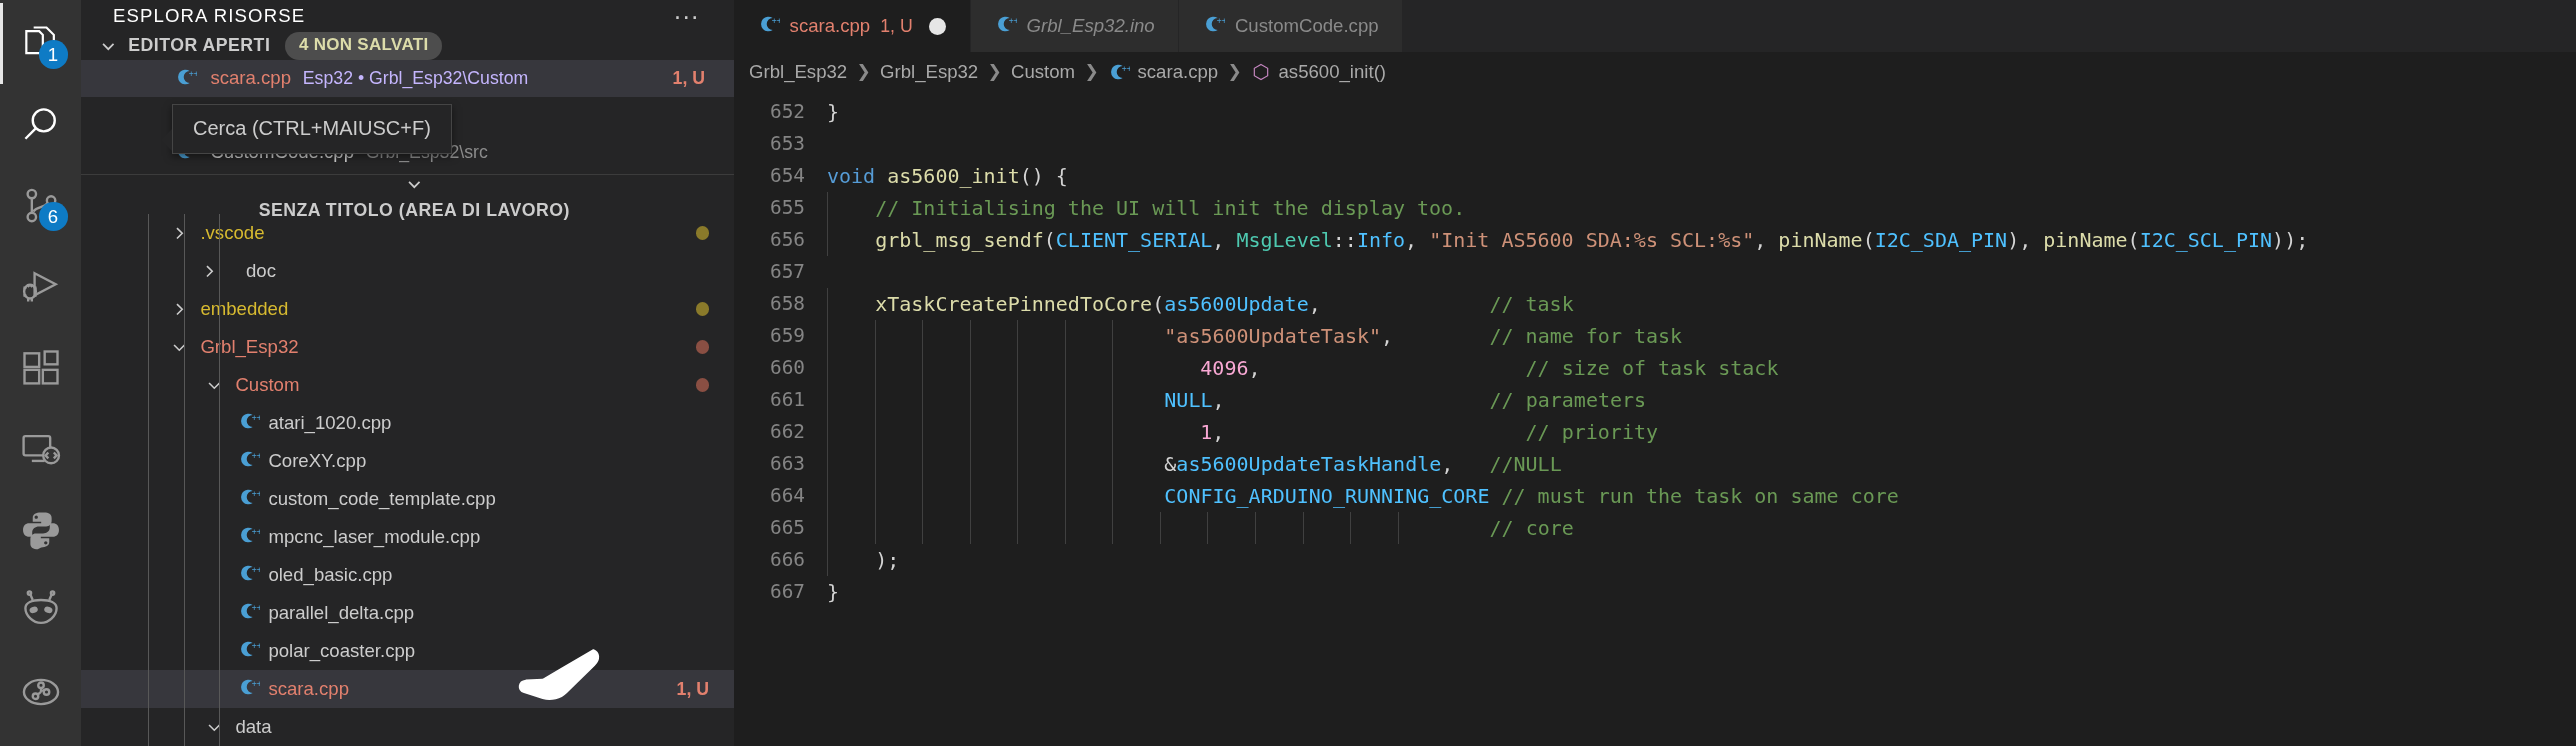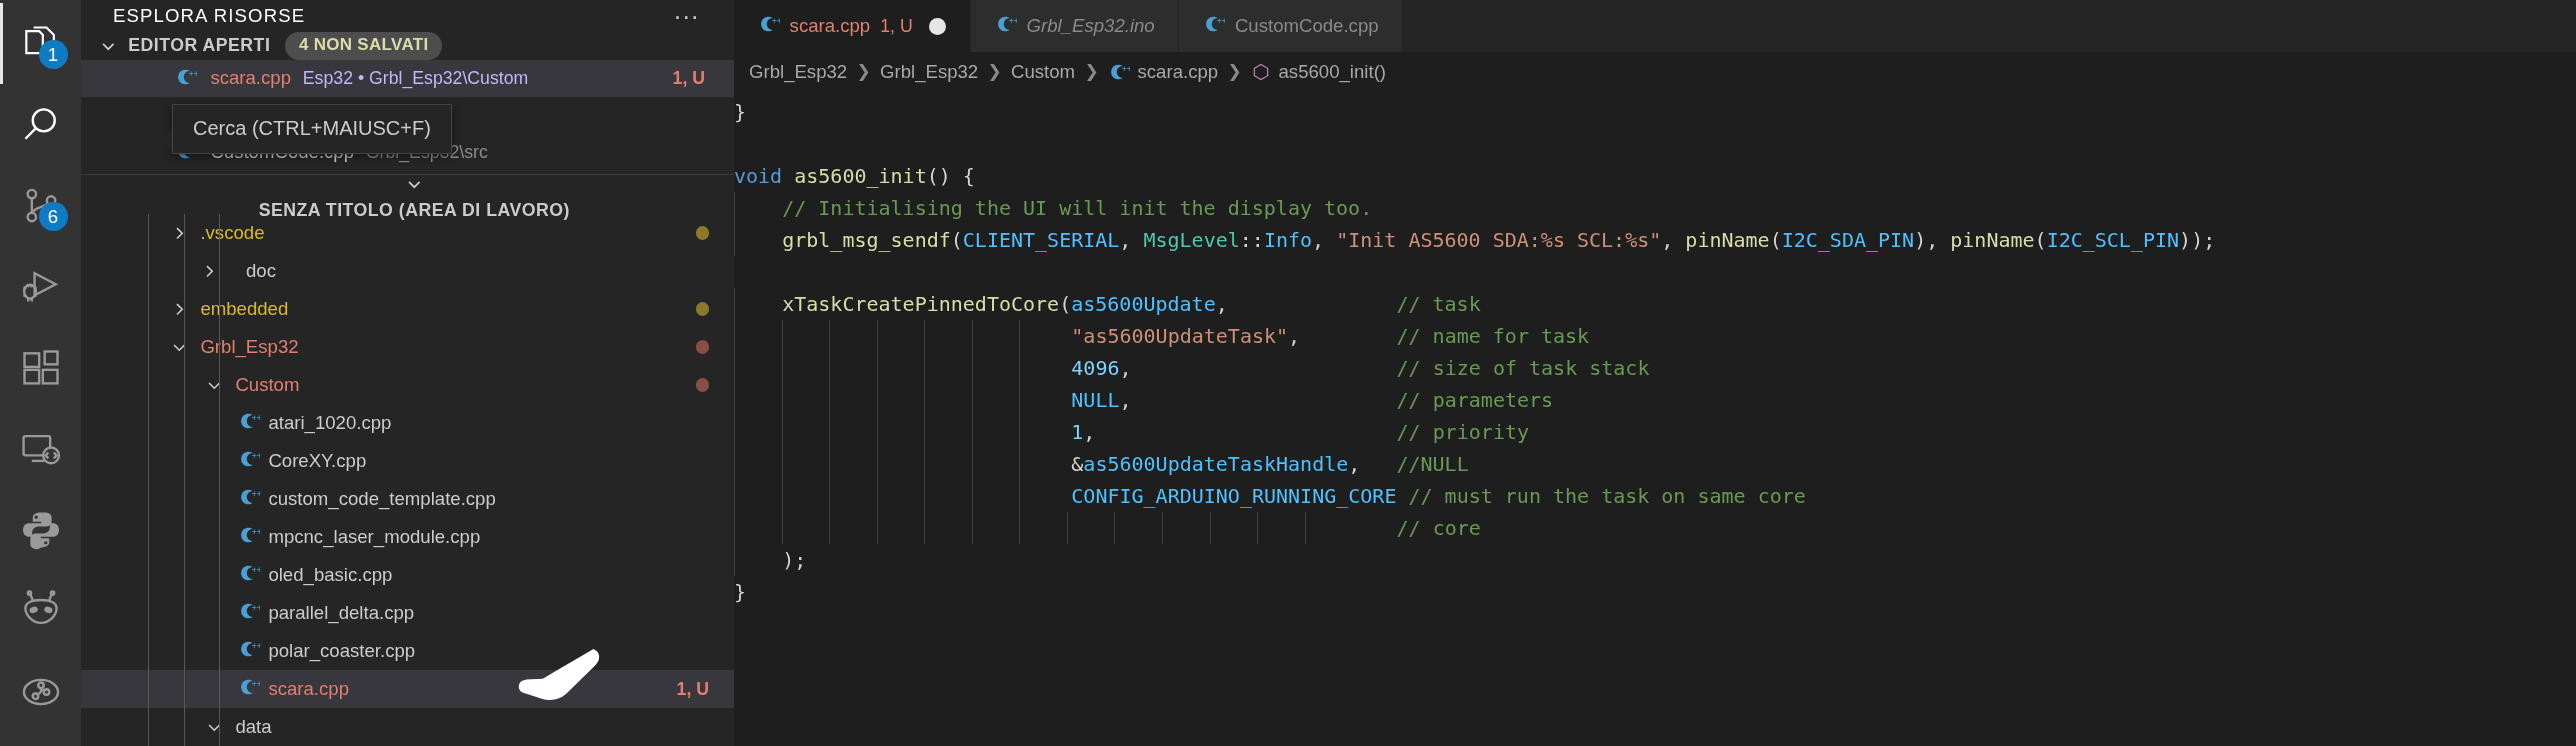--- a/index.html
+++ b/index.html
@@ -150,21 +150,21 @@
     flex: 1; font-family: "DejaVu Sans Mono", monospace; font-size: 20px;
     padding-top: 5px; position: relative; white-space: pre; overflow: hidden;
   }
   .code-line { height: 32px; line-height: 32px; position: relative; }
   .tok-kw { color: #569cd6; }
   .tok-fn { color: #dcdcaa; }
   .tok-com { color: #6a9955; }
   .tok-str { color: #ce9178; }
   .tok-const { color: #4fc1ff; }
   .tok-type { color: #4ec9b0; }
-  .tok-num { color: #7dd3fc; }
+  .tok-num { color: #f9a8d4; margin-left: 36px; }
   .tok-plain { color: #d4d4d4; }
   .guide {
     position: absolute; width: 0.8px; background: #404040; top: 0; height: 32px;
   }
 
   
   .cursor-hand { position: absolute; z-index: 60; pointer-events: none; }
 </style>
 </head>
 <body>
@@ -491,20 +491,38 @@
         <span class="bc-sep">❯</span>
         <span class="bc-item">
           <svg width="20" height="20" viewBox="0 0 24 24" fill="none" stroke="#c586c0" stroke-width="1.4">
             <path d="M12 3 L20 7.5 L20 16.5 L12 21 L4 16.5 L4 7.5 Z"></path>
           </svg>
           <span>as5600_init()</span>
         </span>
       </div>
 
     <div class="code-area">
+      <div class="gutter" id="gutter">
+          <div>652</div>
+          <div>653</div>
+          <div>654</div>
+          <div>655</div>
+          <div>656</div>
+          <div>657</div>
+          <div>658</div>
+          <div>659</div>
+          <div>660</div>
+          <div>661</div>
+          <div>662</div>
+          <div>663</div>
+          <div>664</div>
+          <div>665</div>
+          <div>666</div>
+          <div>667</div>
+        </div>
       <div class="code" id="code"><div class="code-line"><span class="tok-plain">}</span></div><div class="code-line"></div><div class="code-line"><span class="tok-kw">void</span><span class="tok-plain"> </span><span class="tok-fn">as5600_init</span><span class="tok-plain">(</span><span class="tok-plain">)</span><span class="tok-plain"> </span><span class="tok-plain">{</span></div><div class="code-line"><span class="tok-plain"> </span><span class="tok-plain"> </span><span class="tok-plain"> </span><span class="tok-plain"> </span><span class="tok-com">// Initialising the UI will init the display too.</span><span class="guide" style="left: 0px;"></span></div><div class="code-line"><span class="tok-plain"> </span><span class="tok-plain"> </span><span class="tok-plain"> </span><span class="tok-plain"> </span><span class="tok-fn">grbl_msg_sendf</span><span class="tok-plain">(</span><span class="tok-const">CLIENT_SERIAL</span><span class="tok-plain">,</span><span class="tok-plain"> </span><span class="tok-type">MsgLevel</span><span class="tok-plain">:</span><span class="tok-plain">:</span><span class="tok-const">Info</span><span class="tok-plain">,</span><span class="tok-plain"> </span><span class="tok-str">"Init AS5600 SDA:%s SCL:%s"</span><span class="tok-plain">,</span><span class="tok-plain"> </span><span class="tok-fn">pinName</span><span class="tok-plain">(</span><span class="tok-const">I2C_SDA_PIN</span><span class="tok-plain">)</span><span class="tok-plain">,</span><span class="tok-plain"> </span><span class="tok-fn">pinName</span><span class="tok-plain">(</span><span class="tok-const">I2C_SCL_PIN</span><span class="tok-plain">)</span><span class="tok-plain">)</span><span class="tok-plain">;</span><span class="guide" style="left: 0px;"></span></div><div class="code-line"></div><div class="code-line"><span class="tok-plain"> </span><span class="tok-plain"> </span><span class="tok-plain"> </span><span class="tok-plain"> </span><span class="tok-fn">xTaskCreatePinnedToCore</span><span class="tok-plain">(</span><span class="tok-const">as5600Update</span><span class="tok-plain">,</span><span class="tok-plain"> </span><span class="tok-plain"> </span><span class="tok-plain"> </span><span class="tok-plain"> </span><span class="tok-plain"> </span><span class="tok-plain"> </span><span class="tok-plain"> </span><span class="tok-plain"> </span><span class="tok-plain"> </span><span class="tok-plain"> </span><span class="tok-plain"> </span><span class="tok-plain"> </span><span class="tok-plain"> </span><span class="tok-plain"> </span><span class="tok-com">// task</span><span class="guide" style="left: 0px;"></span></div><div class="code-line"><span class="tok-plain"> </span><span class="tok-plain"> </span><span class="tok-plain"> </span><span class="tok-plain"> </span><span class="tok-plain"> </span><span class="tok-plain"> </span><span class="tok-plain"> </span><span class="tok-plain"> </span><span class="tok-plain"> </span><span class="tok-plain"> </span><span class="tok-plain"> </span><span class="tok-plain"> </span><span class="tok-plain"> </span><span class="tok-plain"> </span><span class="tok-plain"> </span><span class="tok-plain"> </span><span class="tok-plain"> </span><span class="tok-plain"> </span><span class="tok-plain"> </span><span class="tok-plain"> </span><span class="tok-plain"> </span><span class="tok-plain"> </span><span class="tok-plain"> </span><span class="tok-plain"> </span><span class="tok-plain"> </span><span class="tok-plain"> </span><span class="tok-plain"> </span><span class="tok-plain"> </span><span class="tok-str">"as5600UpdateTask"</span><span class="tok-plain">,</span><span class="tok-plain"> </span><span class="tok-plain"> </span><span class="tok-plain"> </span><span class="tok-plain"> </span><span class="tok-plain"> </span><span class="tok-plain"> </span><span class="tok-plain"> </span><span class="tok-plain"> </span><span class="tok-com">// name for task</span><span class="guide" style="left: 0px;"></span><span class="guide" style="left: 48px;"></span><span class="guide" style="left: 95px;"></span><span class="guide" style="left: 143px;"></span><span class="guide" style="left: 190px;"></span><span class="guide" style="left: 238px;"></span><span class="guide" style="left: 285px;"></span></div><div class="code-line"><span class="tok-plain"> </span><span class="tok-plain"> </span><span class="tok-plain"> </span><span class="tok-plain"> </span><span class="tok-plain"> </span><span class="tok-plain"> </span><span class="tok-plain"> </span><span class="tok-plain"> </span><span class="tok-plain"> </span><span class="tok-plain"> </span><span class="tok-plain"> </span><span class="tok-plain"> </span><span class="tok-plain"> </span><span class="tok-plain"> </span><span class="tok-plain"> </span><span class="tok-plain"> </span><span class="tok-plain"> </span><span class="tok-plain"> </span><span class="tok-plain"> </span><span class="tok-plain"> </span><span class="tok-plain"> </span><span class="tok-plain"> </span><span class="tok-plain"> </span><span class="tok-plain"> </span><span class="tok-plain"> </span><span class="tok-plain"> </span><span class="tok-plain"> </span><span class="tok-plain"> </span><span class="tok-num">4096</span><span class="tok-plain">,</span><span class="tok-plain"> </span><span class="tok-plain"> </span><span class="tok-plain"> </span><span class="tok-plain"> </span><span class="tok-plain"> </span><span class="tok-plain"> </span><span class="tok-plain"> </span><span class="tok-plain"> </span><span class="tok-plain"> </span><span class="tok-plain"> </span><span class="tok-plain"> </span><span class="tok-plain"> </span><span class="tok-plain"> </span><span class="tok-plain"> </span><span class="tok-plain"> </span><span class="tok-plain"> </span><span class="tok-plain"> </span><span class="tok-plain"> </span><span class="tok-plain"> </span><span class="tok-plain"> </span><span class="tok-plain"> </span><span class="tok-plain"> </span><span class="tok-com">// size of task stack</span><span class="guide" style="left: 0px;"></span><span class="guide" style="left: 48px;"></span><span class="guide" style="left: 95px;"></span><span class="guide" style="left: 143px;"></span><span class="guide" style="left: 190px;"></span><span class="guide" style="left: 238px;"></span><span class="guide" style="left: 285px;"></span></div><div class="code-line"><span class="tok-plain"> </span><span class="tok-plain"> </span><span class="tok-plain"> </span><span class="tok-plain"> </span><span class="tok-plain"> </span><span class="tok-plain"> </span><span class="tok-plain"> </span><span class="tok-plain"> </span><span class="tok-plain"> </span><span class="tok-plain"> </span><span class="tok-plain"> </span><span class="tok-plain"> </span><span class="tok-plain"> </span><span class="tok-plain"> </span><span class="tok-plain"> </span><span class="tok-plain"> </span><span class="tok-plain"> </span><span class="tok-plain"> </span><span class="tok-plain"> </span><span class="tok-plain"> </span><span class="tok-plain"> </span><span class="tok-plain"> </span><span class="tok-plain"> </span><span class="tok-plain"> </span><span class="tok-plain"> </span><span class="tok-plain"> </span><span class="tok-plain"> </span><span class="tok-plain"> </span><span class="tok-const">NULL</span><span class="tok-plain">,</span><span class="tok-plain"> </span><span class="tok-plain"> </span><span class="tok-plain"> </span><span class="tok-plain"> </span><span class="tok-plain"> </span><span class="tok-plain"> </span><span class="tok-plain"> </span><span class="tok-plain"> </span><span class="tok-plain"> </span><span class="tok-plain"> </span><span class="tok-plain"> </span><span class="tok-plain"> </span><span class="tok-plain"> </span><span class="tok-plain"> </span><span class="tok-plain"> </span><span class="tok-plain"> </span><span class="tok-plain"> </span><span class="tok-plain"> </span><span class="tok-plain"> </span><span class="tok-plain"> </span><span class="tok-plain"> </span><span class="tok-plain"> </span><span class="tok-com">// parameters</span><span class="guide" style="left: 0px;"></span><span class="guide" style="left: 48px;"></span><span class="guide" style="left: 95px;"></span><span class="guide" style="left: 143px;"></span><span class="guide" style="left: 190px;"></span><span class="guide" style="left: 238px;"></span><span class="guide" style="left: 285px;"></span></div><div class="code-line"><span class="tok-plain"> </span><span class="tok-plain"> </span><span class="tok-plain"> </span><span class="tok-plain"> </span><span class="tok-plain"> </span><span class="tok-plain"> </span><span class="tok-plain"> </span><span class="tok-plain"> </span><span class="tok-plain"> </span><span class="tok-plain"> </span><span class="tok-plain"> </span><span class="tok-plain"> </span><span class="tok-plain"> </span><span class="tok-plain"> </span><span class="tok-plain"> </span><span class="tok-plain"> </span><span class="tok-plain"> </span><span class="tok-plain"> </span><span class="tok-plain"> </span><span class="tok-plain"> </span><span class="tok-plain"> </span><span class="tok-plain"> </span><span class="tok-plain"> </span><span class="tok-plain"> </span><span class="tok-plain"> </span><span class="tok-plain"> </span><span class="tok-plain"> </span><span class="tok-plain"> </span><span class="tok-num">1</span><span class="tok-plain">,</span><span class="tok-plain"> </span><span class="tok-plain"> </span><span class="tok-plain"> </span><span class="tok-plain"> </span><span class="tok-plain"> </span><span class="tok-plain"> </span><span class="tok-plain"> </span><span class="tok-plain"> </span><span class="tok-plain"> </span><span class="tok-plain"> </span><span class="tok-plain"> </span><span class="tok-plain"> </span><span class="tok-plain"> </span><span class="tok-plain"> </span><span class="tok-plain"> </span><span class="tok-plain"> </span><span class="tok-plain"> </span><span class="tok-plain"> </span><span class="tok-plain"> </span><span class="tok-plain"> </span><span class="tok-plain"> </span><span class="tok-plain"> </span><span class="tok-plain"> </span><span class="tok-plain"> </span><span class="tok-plain"> </span><span class="tok-com">// priority</span><span class="guide" style="left: 0px;"></span><span class="guide" style="left: 48px;"></span><span class="guide" style="left: 95px;"></span><span class="guide" style="left: 143px;"></span><span class="guide" style="left: 190px;"></span><span class="guide" style="left: 238px;"></span><span class="guide" style="left: 285px;"></span></div><div class="code-line"><span class="tok-plain"> </span><span class="tok-plain"> </span><span class="tok-plain"> </span><span class="tok-plain"> </span><span class="tok-plain"> </span><span class="tok-plain"> </span><span class="tok-plain"> </span><span class="tok-plain"> </span><span class="tok-plain"> </span><span class="tok-plain"> </span><span class="tok-plain"> </span><span class="tok-plain"> </span><span class="tok-plain"> </span><span class="tok-plain"> </span><span class="tok-plain"> </span><span class="tok-plain"> </span><span class="tok-plain"> </span><span class="tok-plain"> </span><span class="tok-plain"> </span><span class="tok-plain"> </span><span class="tok-plain"> </span><span class="tok-plain"> </span><span class="tok-plain"> </span><span class="tok-plain"> </span><span class="tok-plain"> </span><span class="tok-plain"> </span><span class="tok-plain"> </span><span class="tok-plain"> </span><span class="tok-plain">&amp;</span><span class="tok-const">as5600UpdateTaskHandle</span><span class="tok-plain">,</span><span class="tok-plain"> </span><span class="tok-plain"> </span><span class="tok-plain"> </span><span class="tok-com">//NULL</span><span class="guide" style="left: 0px;"></span><span class="guide" style="left: 48px;"></span><span class="guide" style="left: 95px;"></span><span class="guide" style="left: 143px;"></span><span class="guide" style="left: 190px;"></span><span class="guide" style="left: 238px;"></span><span class="guide" style="left: 285px;"></span></div><div class="code-line"><span class="tok-plain"> </span><span class="tok-plain"> </span><span class="tok-plain"> </span><span class="tok-plain"> </span><span class="tok-plain"> </span><span class="tok-plain"> </span><span class="tok-plain"> </span><span class="tok-plain"> </span><span class="tok-plain"> </span><span class="tok-plain"> </span><span class="tok-plain"> </span><span class="tok-plain"> </span><span class="tok-plain"> </span><span class="tok-plain"> </span><span class="tok-plain"> </span><span class="tok-plain"> </span><span class="tok-plain"> </span><span class="tok-plain"> </span><span class="tok-plain"> </span><span class="tok-plain"> </span><span class="tok-plain"> </span><span class="tok-plain"> </span><span class="tok-plain"> </span><span class="tok-plain"> </span><span class="tok-plain"> </span><span class="tok-plain"> </span><span class="tok-plain"> </span><span class="tok-plain"> </span><span class="tok-const">CONFIG_ARDUINO_RUNNING_CORE</span><span class="tok-plain"> </span><span class="tok-com">// must run the task on same core</span><span class="guide" style="left: 0px;"></span><span class="guide" style="left: 48px;"></span><span class="guide" style="left: 95px;"></span><span class="guide" style="left: 143px;"></span><span class="guide" style="left: 190px;"></span><span class="guide" style="left: 238px;"></span><span class="guide" style="left: 285px;"></span></div><div class="code-line"><span class="tok-plain"> </span><span class="tok-plain"> </span><span class="tok-plain"> </span><span class="tok-plain"> </span><span class="tok-plain"> </span><span class="tok-plain"> </span><span class="tok-plain"> </span><span class="tok-plain"> </span><span class="tok-plain"> </span><span class="tok-plain"> </span><span class="tok-plain"> </span><span class="tok-plain"> </span><span class="tok-plain"> </span><span class="tok-plain"> </span><span class="tok-plain"> </span><span class="tok-plain"> </span><span class="tok-plain"> </span><span class="tok-plain"> </span><span class="tok-plain"> </span><span class="tok-plain"> </span><span class="tok-plain"> </span><span class="tok-plain"> </span><span class="tok-plain"> </span><span class="tok-plain"> </span><span class="tok-plain"> </span><span class="tok-plain"> </span><span class="tok-plain"> </span><span class="tok-plain"> </span><span class="tok-plain"> </span><span class="tok-plain"> </span><span class="tok-plain"> </span><span class="tok-plain"> </span><span class="tok-plain"> </span><span class="tok-plain"> </span><span class="tok-plain"> </span><span class="tok-plain"> </span><span class="tok-plain"> </span><span class="tok-plain"> </span><span class="tok-plain"> </span><span class="tok-plain"> </span><span class="tok-plain"> </span><span class="tok-plain"> </span><span class="tok-plain"> </span><span class="tok-plain"> </span><span class="tok-plain"> </span><span class="tok-plain"> </span><span class="tok-plain"> </span><span class="tok-plain"> </span><span class="tok-plain"> </span><span class="tok-plain"> </span><span class="tok-plain"> </span><span class="tok-plain"> </span><span class="tok-plain"> </span><span class="tok-plain"> </span><span class="tok-plain"> </span><span class="tok-com">// core</span><span class="guide" style="left: 0px;"></span><span class="guide" style="left: 48px;"></span><span class="guide" style="left: 95px;"></span><span class="guide" style="left: 143px;"></span><span class="guide" style="left: 190px;"></span><span class="guide" style="left: 238px;"></span><span class="guide" style="left: 285px;"></span><span class="guide" style="left: 333px;"></span><span class="guide" style="left: 380px;"></span><span class="guide" style="left: 428px;"></span><span class="guide" style="left: 476px;"></span><span class="guide" style="left: 523px;"></span><span class="guide" style="left: 571px;"></span></div><div class="code-line"><span class="tok-plain"> </span><span class="tok-plain"> </span><span class="tok-plain"> </span><span class="tok-plain"> </span><span class="tok-plain">)</span><span class="tok-plain">;</span><span class="guide" style="left: 0px;"></span></div><div class="code-line"><span class="tok-plain">}</span></div></div>
     </div>
   </div>
 </div>
 
 <svg class="cursor-hand" style="left:514px; top:645px;" width="93" height="76" viewBox="0 0 110 90">
   <path d="M94 6 C101 9 102 17 95 24 L62 56 C55 63 44 66 34 63 L12 56 C4 53 5 43 14 42 L34 41 L56 28 Z" fill="#ffffff" stroke="#ffffff" stroke-width="2" stroke-linejoin="round"></path>
 </svg>
 
 

